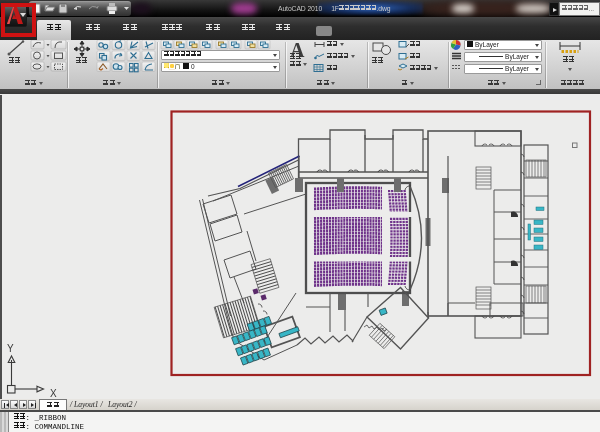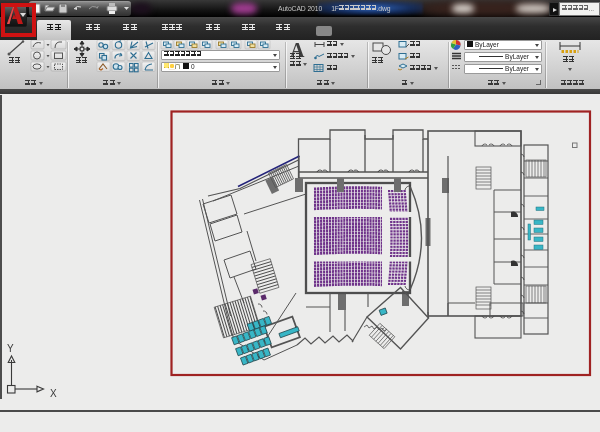--- a/index.html
+++ b/index.html
@@ -471,14 +471,38 @@
 </svg>
 
   <div class="abs" style="left:2px;top:4px;width:25px;height:23px;background:linear-gradient(#6a6a6a,#222 60%,#111);border:1px solid #1a1a1a;border-radius:2px"></div>
   <svg class="abs" style="left:4px;top:5px" width="22" height="21" viewBox="0 0 22 21">
     <path d="M3,19 L9,2 L13,2 L19,19 L14,19 L12.5,14 L8,14 L10,9 L11.4,12.7 L11,9 L9.5,5 L5,19 Z" fill="#c01818"></path>
     <path d="M3,19 L9,2 L10,2 L5.5,19 Z" fill="#e05050"></path>
   </svg>
   <div class="abs" style="left:20px;top:13px;width:0;height:0;border-left:3px solid transparent;border-right:3px solid transparent;border-top:4px solid #ddd"></div>
   <div class="abs" style="left:1px;top:3px;width:35px;height:34px;border:4px solid #cf1212"></div>
 
+  <div class="abs" id="tabstrip">
+    <div class="navb" style="left:1px">
+        <span class="tl" style="left:3.5px"></span>
+        <span style="position:absolute;left:2px;top:2px;width:1px;height:4.5px;background:#222"></span>
+      </div>
+    <div class="navb" style="left:10px">
+        <span class="tl" style="left:2.5px"></span>
+      </div>
+    <div class="navb" style="left:19px">
+        <span class="tr" style="left:2.5px"></span>
+      </div>
+    <div class="navb" style="left:28px">
+        <span class="tr" style="left:2px"></span>
+        <span style="position:absolute;left:5.5px;top:2px;width:1px;height:4.5px;background:#222"></span>
+      </div>
+    <div class="ltab" style="left:39px;width:28px;background:#fdfdfc;border:1px solid #777;border-bottom:none;text-align:center;font-style:normal;font-weight:bold;font-family:'Liberation Sans'"><i class="c s"></i><i class="c s"></i></div>
+    <div class="ltab" style="left:70px">/ Layout1 /</div>
+    <div class="ltab" style="left:108px">Layout2 /</div>
+  </div>
   <div class="abs" id="dline"></div>
+  <div class="abs" id="cmd">
+    <div id="cmdgrip"></div>
+    <div style="position:absolute;left:13px;top:1px"><i class="c s"></i><i class="c s"></i>: _RIBBON</div>
+    <div style="position:absolute;left:13px;top:10px"><i class="c s"></i><i class="c s"></i>: COMMANDLINE</div>
+  </div>
 </div>
 
 </body></html>

